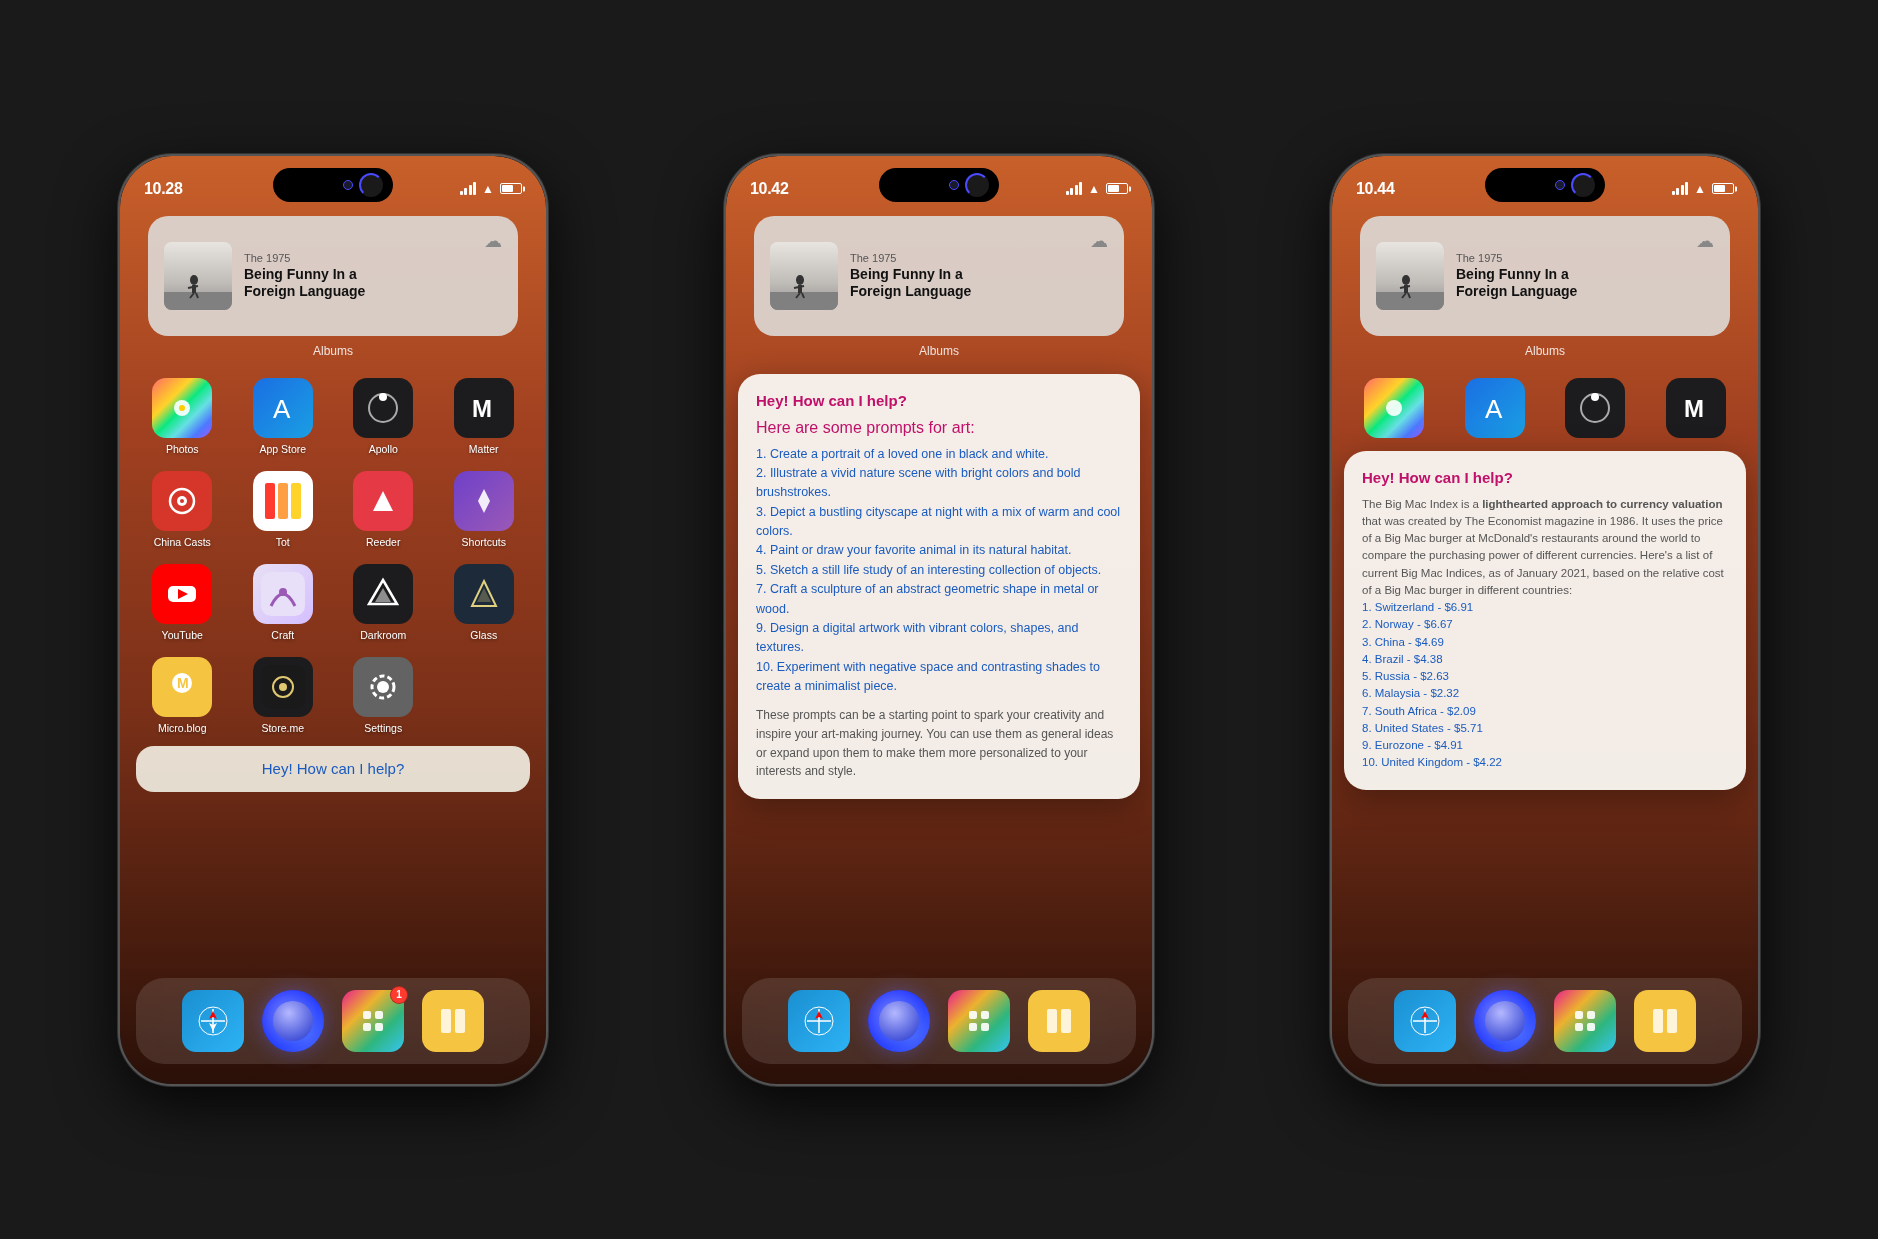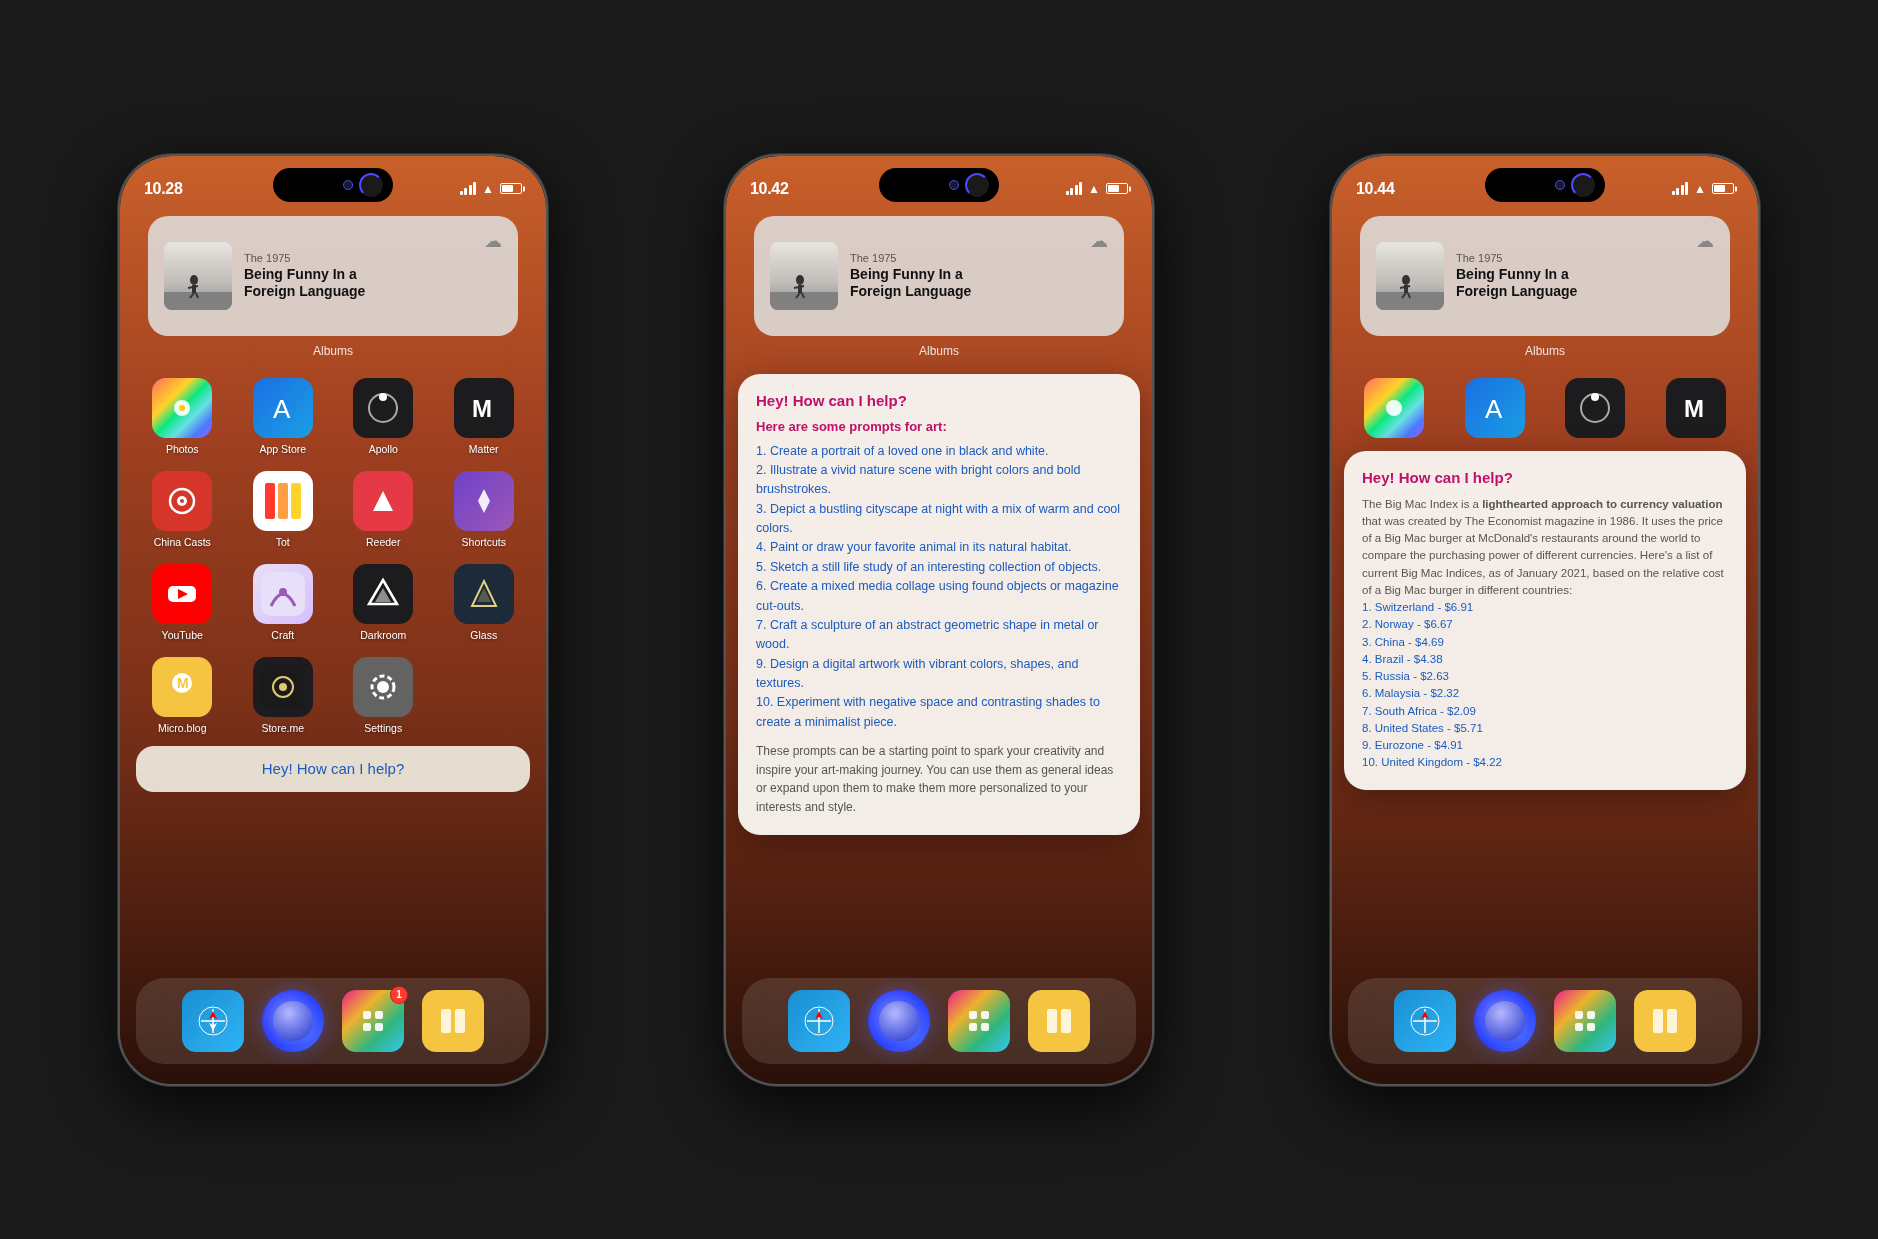--- a/index.html
+++ b/index.html
@@ -374,22 +374,22 @@
       box-shadow: 0 8px 32px rgba(0,0,0,0.3);
     }
     .siri-popup-title {
       color: #c0116a;
       font-size: 15px;
       font-weight: 600;
       margin-bottom: 10px;
     }
     .siri-popup-subtitle {
       color: #c0116a;
-      font-size: 13px;
-      font-weight: 700;
+      font-size: 16px;
+      font-weight: 400;
       margin-bottom: 8px;
     }
     .siri-popup-text {
       font-size: 12.5px;
       line-height: 1.55;
       color: #1a5bbf;
     }
     .siri-popup-text .numbered {
       color: #1a5bbf;
     }
@@ -732,21 +732,20 @@
 
         <div class="siri-popup">
           <div class="siri-popup-title">Hey! How can I help?</div>
           <div class="siri-popup-subtitle">Here are some prompts for art:</div>
           <div class="siri-popup-text">
             <div class="numbered">1. Create a portrait of a loved one in black and white.</div>
             <div class="numbered">2. Illustrate a vivid nature scene with bright colors and bold brushstrokes.</div>
             <div class="numbered">3. Depict a bustling cityscape at night with a mix of warm and cool colors.</div>
             <div class="numbered">4. Paint or draw your favorite animal in its natural habitat.</div>
             <div class="numbered">5. Sketch a still life study of an interesting collection of objects.</div>
-            <div class="numbered">6. Create a mixed media collage using found objects or magazine cut-outs.</div>
             <div class="numbered">7. Craft a sculpture of an abstract geometric shape in metal or wood.</div>
             <div class="numbered">9. Design a digital artwork with vibrant colors, shapes, and textures.</div>
             <div class="numbered">10. Experiment with negative space and contrasting shades to create a minimalist piece.</div>
             <div class="footer" style="margin-top:10px; color:#555; font-size:12px;">These prompts can be a starting point to spark your creativity and inspire your art-making journey. You can use them as general ideas or expand upon them to make them more personalized to your interests and style.</div>
           </div>
         </div>
 
         <div class="dock">
           <div class="dock-app">
             <div class="dock-icon icon-safari">

